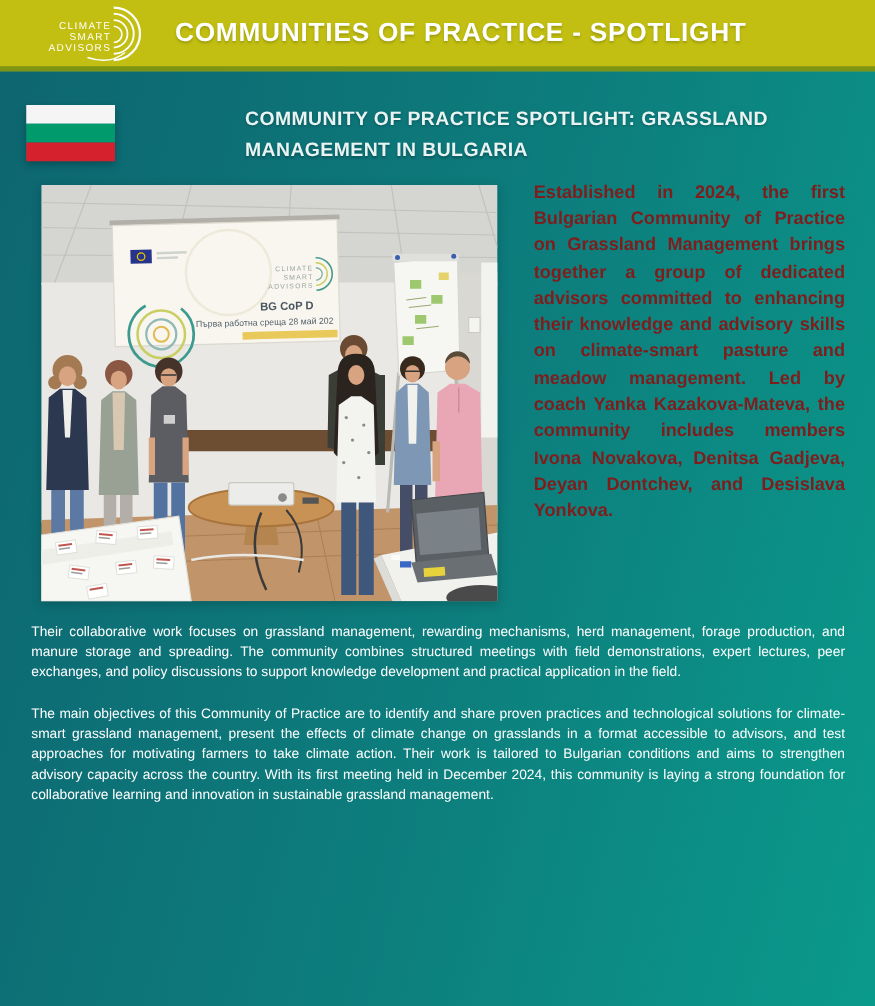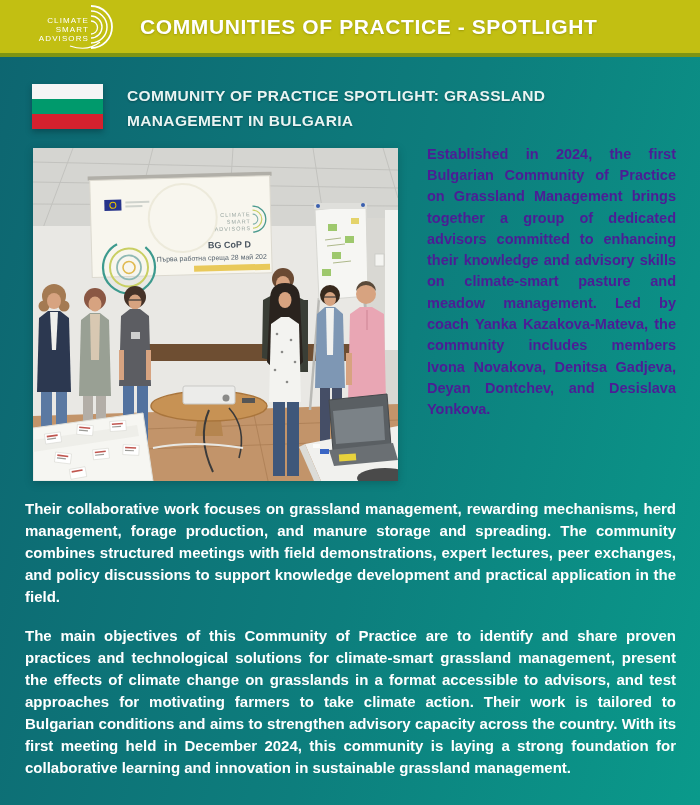--- a/index.html
+++ b/index.html
@@ -12,42 +12,42 @@
   .topbar{
     height:57px;background:#c2bf12;border-bottom:4px solid #7e9413;
     display:flex;align-items:center;padding-left:28px;box-sizing:border-box;
   }
   .topbar .logo{width:92px;height:52px;flex:0 0 auto;}
   .topbar h1{
     margin:0 0 0 20px;color:#ffffff;font-size:21px;font-weight:bold;
     letter-spacing:.6px;text-shadow:0 1px 2px rgba(90,90,0,.35);
   }
   
-  .title-row{display:flex;align-items:flex-start;margin:27px 24px 0 32px;gap:24px;}
+  .title-row{display:flex;align-items:flex-start;margin:27px 24px 0 21px;gap:1px;justify-content:space-between;}
   .flag{
     width:71px;height:45px;flex:0 0 auto;display:flex;flex-direction:column;
     box-shadow:0 3px 6px rgba(0,30,35,.35);
   }
   .flag div{flex:1;}
   .page-heading{
     margin:0;color:#e9f4f2;font-size:15.5px;font-weight:bold;line-height:1.6;
     letter-spacing:.35px;max-width:480px;
     text-shadow:0 1px 2px rgba(5,45,55,.45);
   }
   
   .content-row{display:flex;margin:14px 24px 0 33px;gap:29px;}
   .photo-frame{width:365px;height:333px;flex:0 0 auto;box-shadow:0 2px 8px rgba(0,30,35,.25);}
   .photo-frame svg{display:block;}
   .intro-col{
-    flex:1;color:#4c1d95;font-weight:bold;font-size:14.5px;line-height:1.47;
+    flex:1;color:#7f1d1d;font-weight:bold;font-size:14.5px;line-height:1.47;
     text-align:justify;margin-top:-4px;
   }
   
   .para{
-    color:#ffffff;font-weight:bold;font-size:15px;line-height:1.47;
+    color:#ffffff;font-weight:normal;font-size:11px;line-height:1.47;
     text-align:justify;margin:17px 24px 0 25px;
   }
 </style>
 </head>
 <body>
 
 <header class="topbar">
   <svg class="logo" viewBox="0 0 92 52">
     <g fill="#ffffff" font-family="Liberation Sans, sans-serif" font-size="8" letter-spacing="1.1" text-anchor="end">
       <text x="61" y="22">CLIMATE</text>

